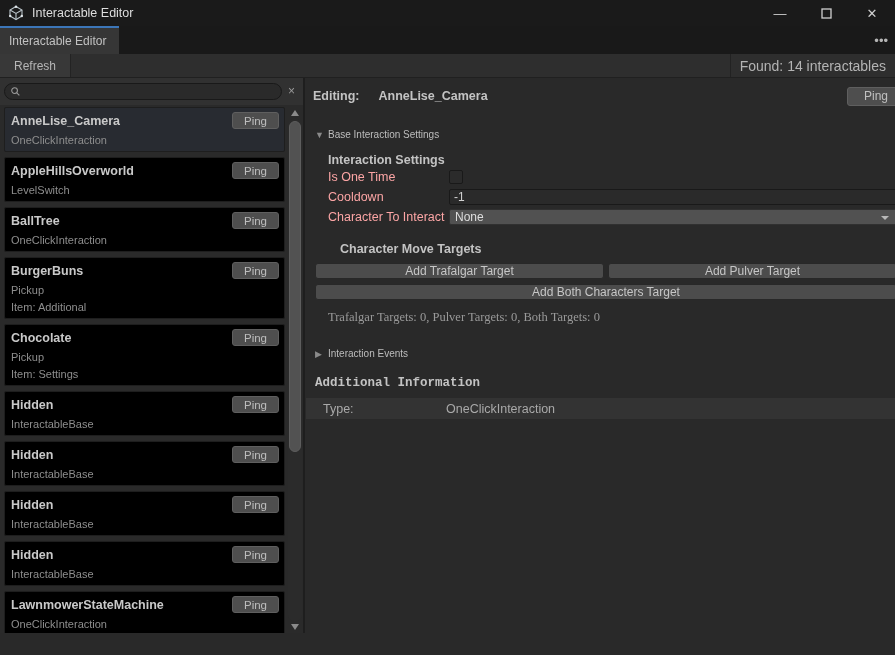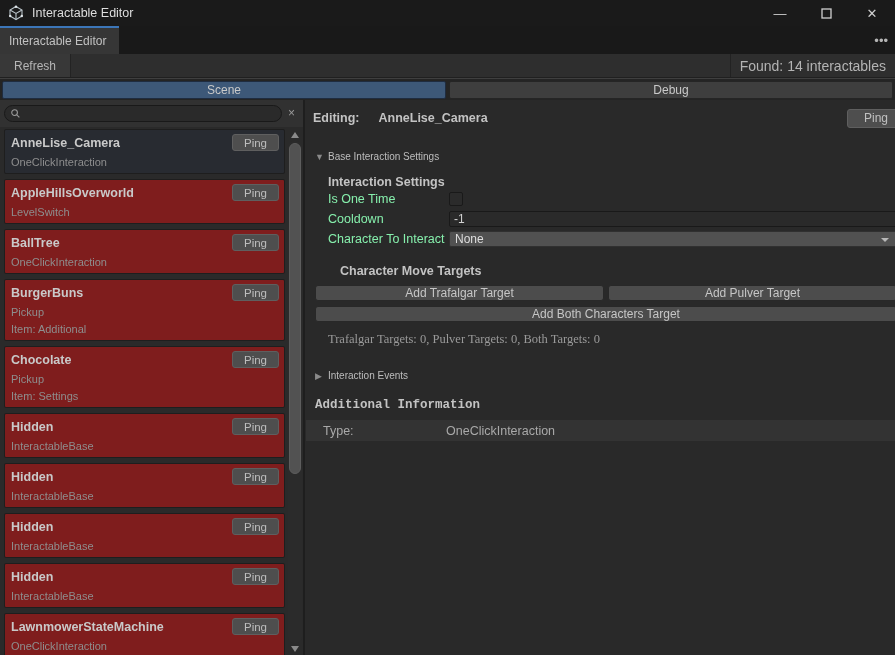--- a/index.html
+++ b/index.html
@@ -38,21 +38,21 @@
   
   .search-row{height:27px;display:flex;align-items:center;padding:4px 2px 5px 4px;background:#313131;}
   .search-box{flex:1;height:17px;background:#2a2a2a;border:1px solid #191919;border-radius:9px;
     display:flex;align-items:center;padding-left:5px;}
   .search-box svg{flex:0 0 auto;}
   .search-input{flex:1;min-width:0;background:transparent;border:none;outline:none;color:#d5d5d5;font-size:11.5px;height:13px;padding:0 4px;}
   .clear-btn{width:19px;text-align:center;color:#9a9a9a;font-size:12px;}
   
   .list-body{flex:1;display:flex;overflow:hidden;padding:2px 0 0 4px;}
   .ilist{flex:1;overflow:hidden;}
-  .card{border:1px solid #1e1e1e;background:#7f1d1d;border-radius:2px;padding:4px 5px 5px 6px;margin-bottom:5px;}
+  .card{border:1px solid #1e1e1e;background:#000000;border-radius:2px;padding:4px 5px 5px 6px;margin-bottom:5px;}
   .card.selected{background:#282b31;}
   .card-head{display:flex;align-items:center;justify-content:space-between;}
   .card-title{font-weight:bold;font-size:12.5px;color:#c9c9c9;}
   .ping{width:47px;height:17px;background:#4e4e4e;border:1px solid #5f5f5f;border-radius:3px;
     color:#bdbdbd;font-size:11.5px;display:flex;align-items:center;justify-content:center;flex:0 0 auto;}
   .card-sub{font-size:11px;color:#8e8e8e;margin-top:5px;}
   
   .vscroll{width:14px;margin:0 1px 0 3px;display:flex;flex-direction:column;align-items:stretch;}
   .scroll-arrow{height:12px;display:flex;align-items:center;justify-content:center;}
   .tri-up{width:0;height:0;border-left:4px solid transparent;border-right:4px solid transparent;border-bottom:6px solid #8a8a8a;}
@@ -65,21 +65,21 @@
   .editing-label{font-weight:bold;font-size:12.5px;color:#c3c3c3;}
   .editing-value{font-weight:bold;font-size:12.5px;color:#c3c3c3;margin-left:19px;}
   .ping-edit{margin-left:auto;margin-right:-10px;width:58px;height:19px;background:#4e4e4e;border:1px solid #5f5f5f;
     border-radius:3px;color:#c0c0c0;font-size:12px;display:flex;align-items:center;justify-content:center;}
   .foldout{display:flex;align-items:center;margin:0 0 13px;padding-left:4px;}
   .foldout .arrow{width:13px;color:#8a8a8a;font-size:9px;}
   .foldout .flabel{font-weight:normal;font-size:10px;color:#bdbdbd;}
   .section{margin-left:17px;}
   .sec-header{font-weight:bold;font-size:12.5px;color:#c3c3c3;}
   .prow{display:flex;align-items:center;height:20px;}
-  .plabel{width:121px;flex:0 0 auto;color:#86efac;font-size:12.5px;}
+  .plabel{width:121px;flex:0 0 auto;color:#fca5a5;font-size:12.5px;}
   .checkbox{width:14px;height:14px;background:#2b2b2b;border:1px solid #191919;border-radius:2px;}
   .tfield{flex:1;height:16px;background:#2a2a2a;border:1px solid #191919;border-radius:2px;
     color:#d2d2d2;font-size:12px;padding:0 4px;outline:none;margin-right:-2px;}
   .dropdown{flex:1;height:16px;background:#515151;border:1px solid #303030;border-radius:2px;
     position:relative;display:flex;align-items:center;padding:0 18px 0 5px;margin-right:-2px;color:#dedede;font-size:12px;}
   .dd-arrow{position:absolute;right:7px;top:6px;width:0;height:0;border-left:4px solid transparent;border-right:4px solid transparent;border-top:4px solid #b8b8b8;}
   .mt-header{font-weight:bold;font-size:12.5px;color:#c3c3c3;margin:15px 12px 7px;}
   .btn-row{display:flex;gap:4px;margin:0 -2px 0 -13px;}
   .ubtn{flex:1;height:16px;background:#4c4c4c;border:1px solid #282828;border-radius:3px;
     color:#c6c6c6;font-size:12px;display:flex;align-items:center;justify-content:center;}
@@ -128,24 +128,20 @@
         <span>•</span>
     </div>
   </div>
 
   <div class="toolbar">
     <div class="refresh-btn">Refresh</div>
     <div class="tb-sep"></div>
     <div class="found">Found: 14 interactables</div>
   </div>
 
-  <div class="viewtabs">
-    <div class="vtab selected">Scene</div>
-    <div class="vtab">Debug</div>
-  </div>
 
   <div class="content">
 
     <div class="left-panel">
       <div class="search-row">
         <div class="search-box">
           <svg width="11" height="11" viewBox="0 0 12 12">
             <circle cx="5" cy="5" r="3.1" fill="none" stroke="#9a9a9a" stroke-width="1.2"></circle>
             <line x1="7.4" y1="7.4" x2="10.2" y2="10.2" stroke="#9a9a9a" stroke-width="1.2"></line>
           </svg>

